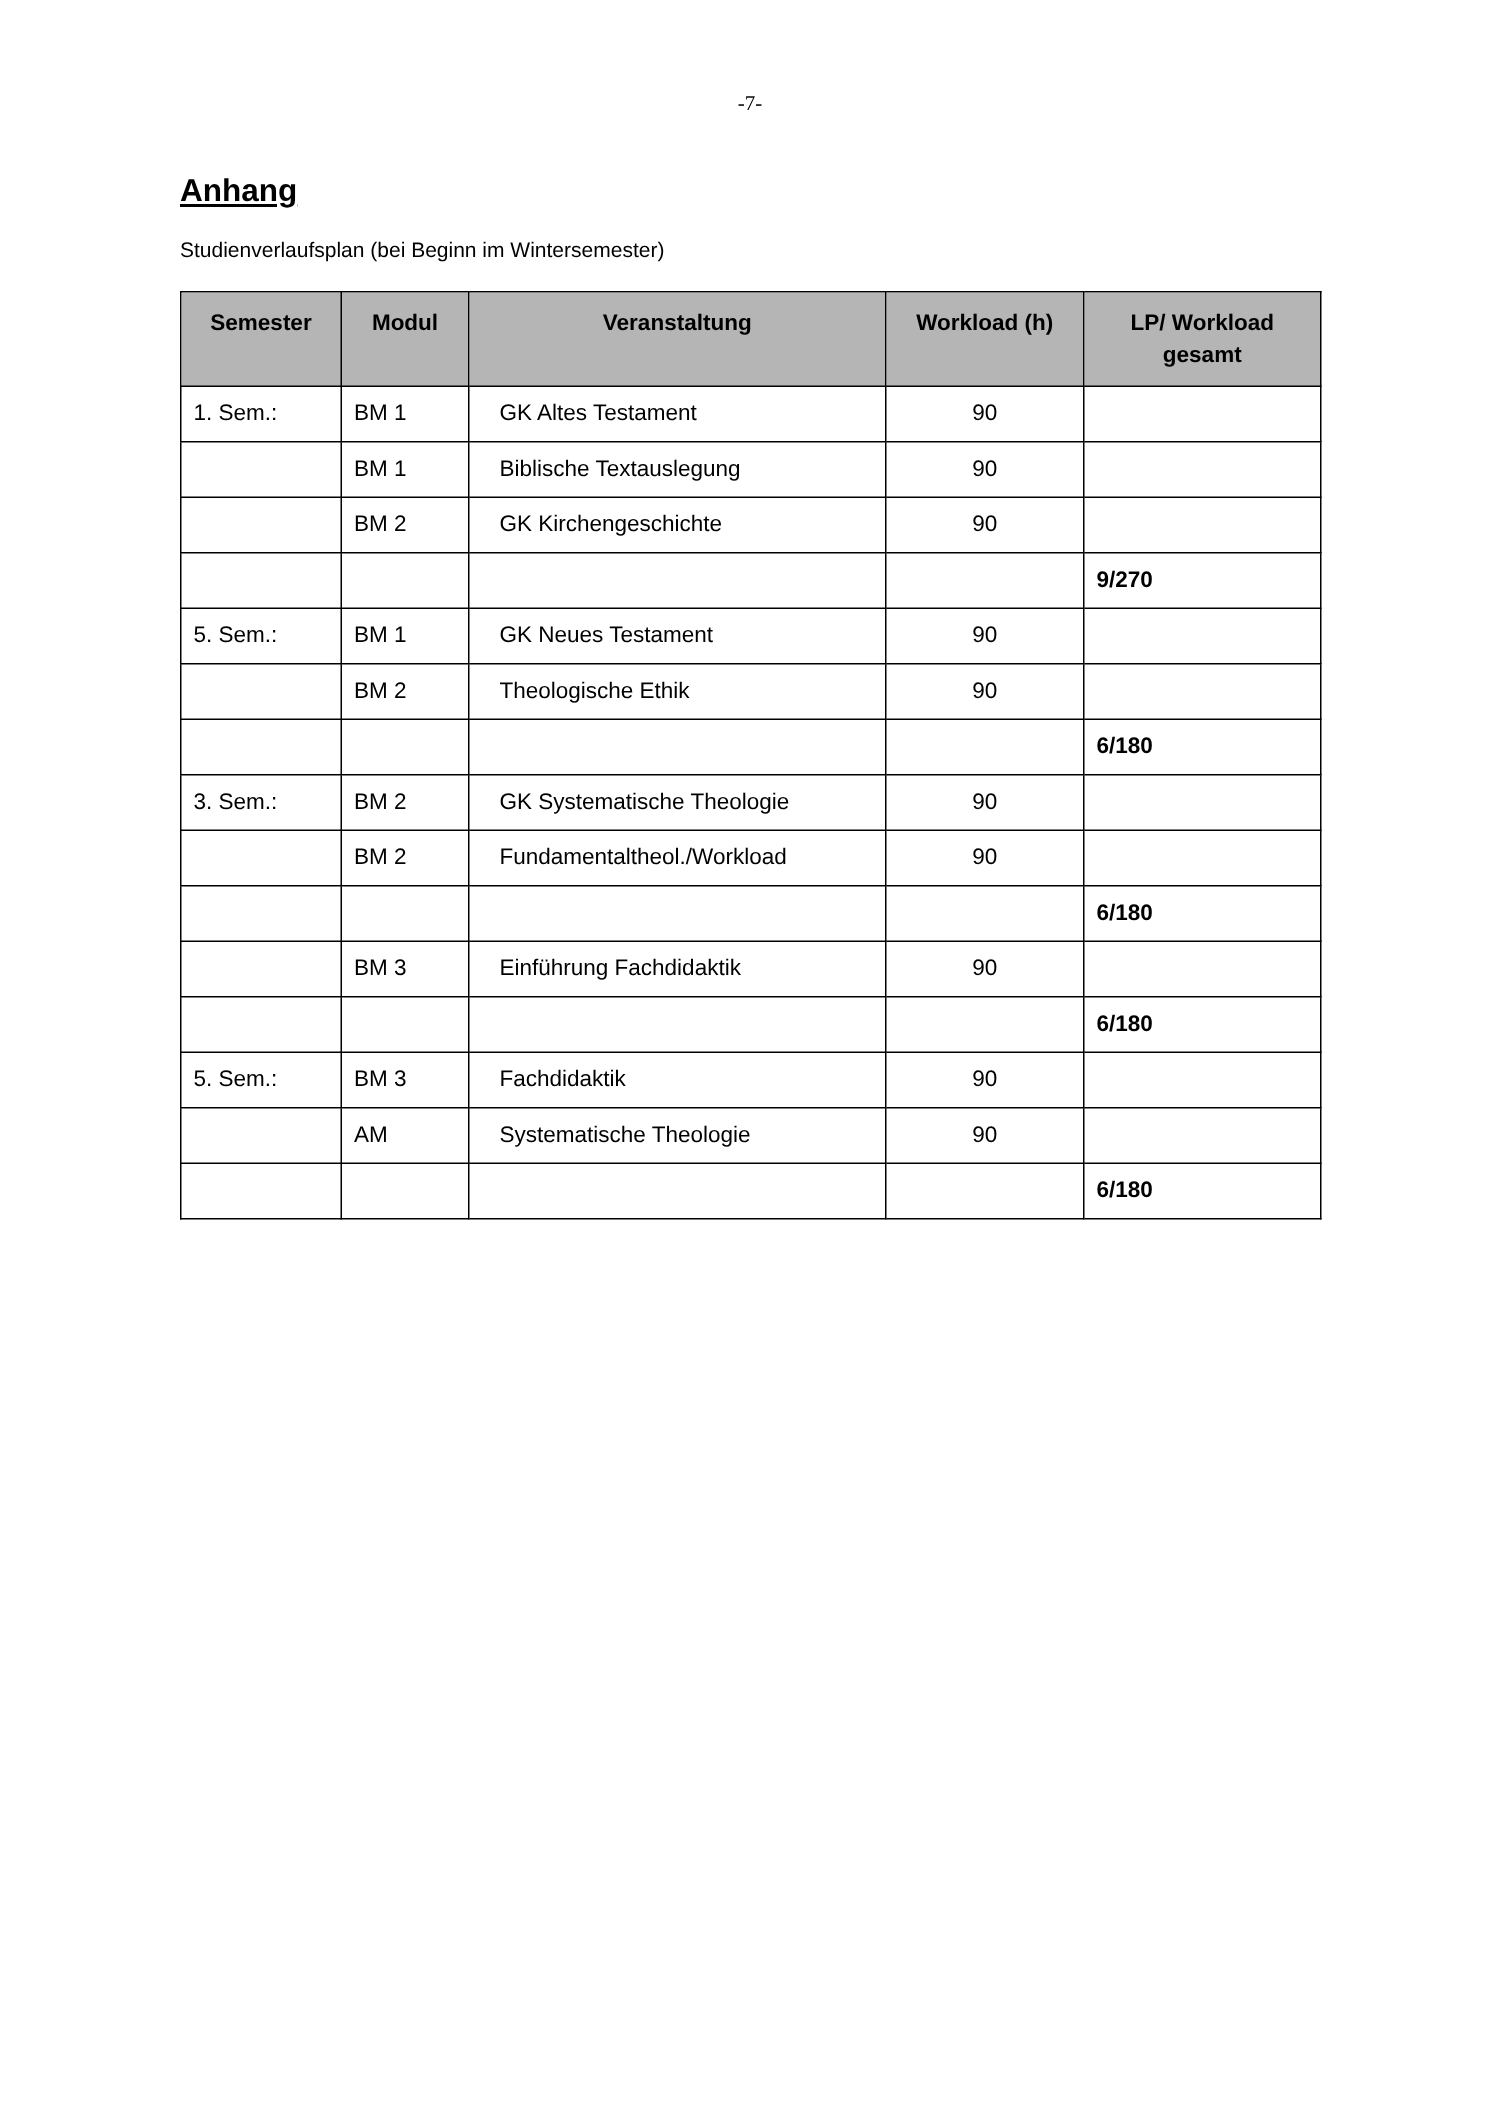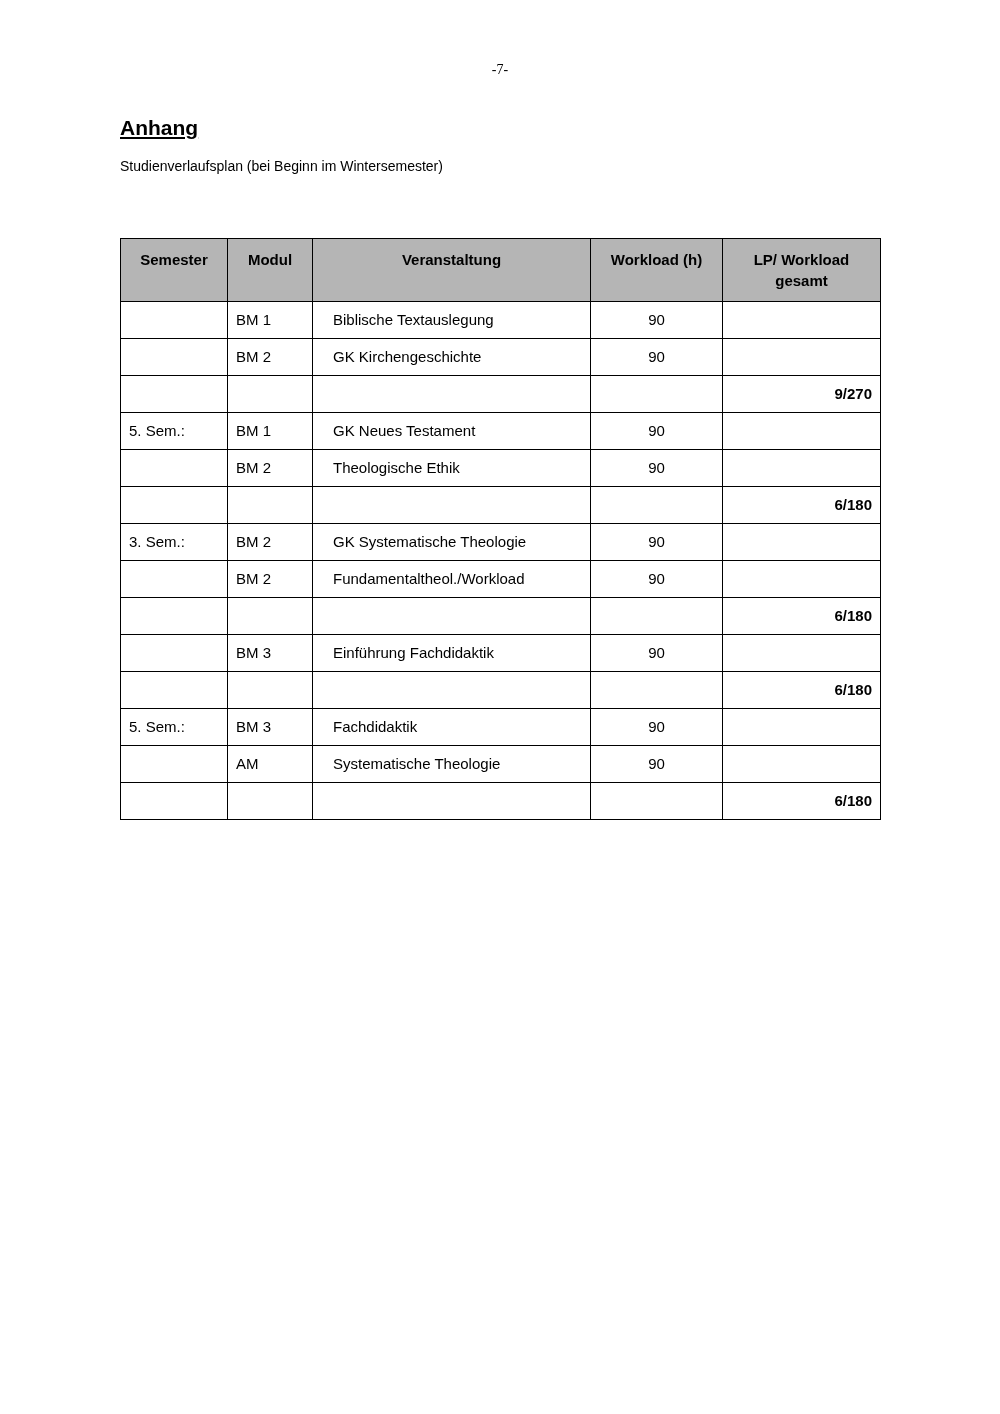--- a/index.html
+++ b/index.html
@@ -41,21 +41,20 @@
     font-size: 14px;
     font-weight: normal;
   }
   table.study-plan {
     position: absolute;
     top: 194px;
     left: 120px;
     width: 760px;
     border-collapse: collapse;
     table-layout: fixed;
-    margin-top: 44px;
   }
   col.c1 { width: 107px; }
   col.c2 { width: 85px; }
   col.c3 { width: 278px; }
   col.c4 { width: 132px; }
   col.c5 { width: 158px; }
   th, td {
     border: 1px solid #000000;
     font-size: 15px;
     overflow: hidden;
@@ -73,21 +72,21 @@
     padding: 9px 8px;
     line-height: 18px;
     height: 36px;
     text-align: left;
     vertical-align: middle;
     background: #ffffff;
     white-space: nowrap;
   }
   td.c-ver { padding-left: 20px; }
   td.c-wl  { text-align: center; }
-  td.c-lp  { text-align: right; font-weight: bold; }
+  td.c-lp  { text-align: left; font-weight: bold; }
 </style>
 </head>
 <body>
 
 <div class="page">
 
   <div class="page-number">-7-</div>
 
   <h1 class="heading">Anhang</h1>
 
@@ -105,20 +104,27 @@
       <tr id="header-row">
           <th>Semester</th>
           <th>Modul</th>
           <th>Veranstaltung</th>
           <th>Workload (h)</th>
           <th>LP/ Workload gesamt</th>
         </tr>
     </thead>
     <tbody id="table-body">
         <tr>
+    <td class="c-sem">1. Sem.:</td>
+    <td class="c-mod">BM 1</td>
+    <td class="c-ver">GK Altes Testament</td>
+    <td class="c-wl">90</td>
+    <td class="c-lp"></td>
+  </tr>
+        <tr>
     <td class="c-sem"></td>
     <td class="c-mod">BM 1</td>
     <td class="c-ver">Biblische Textauslegung</td>
     <td class="c-wl">90</td>
     <td class="c-lp"></td>
   </tr>
         <tr>
     <td class="c-sem"></td>
     <td class="c-mod">BM 2</td>
     <td class="c-ver">GK Kirchengeschichte</td>

